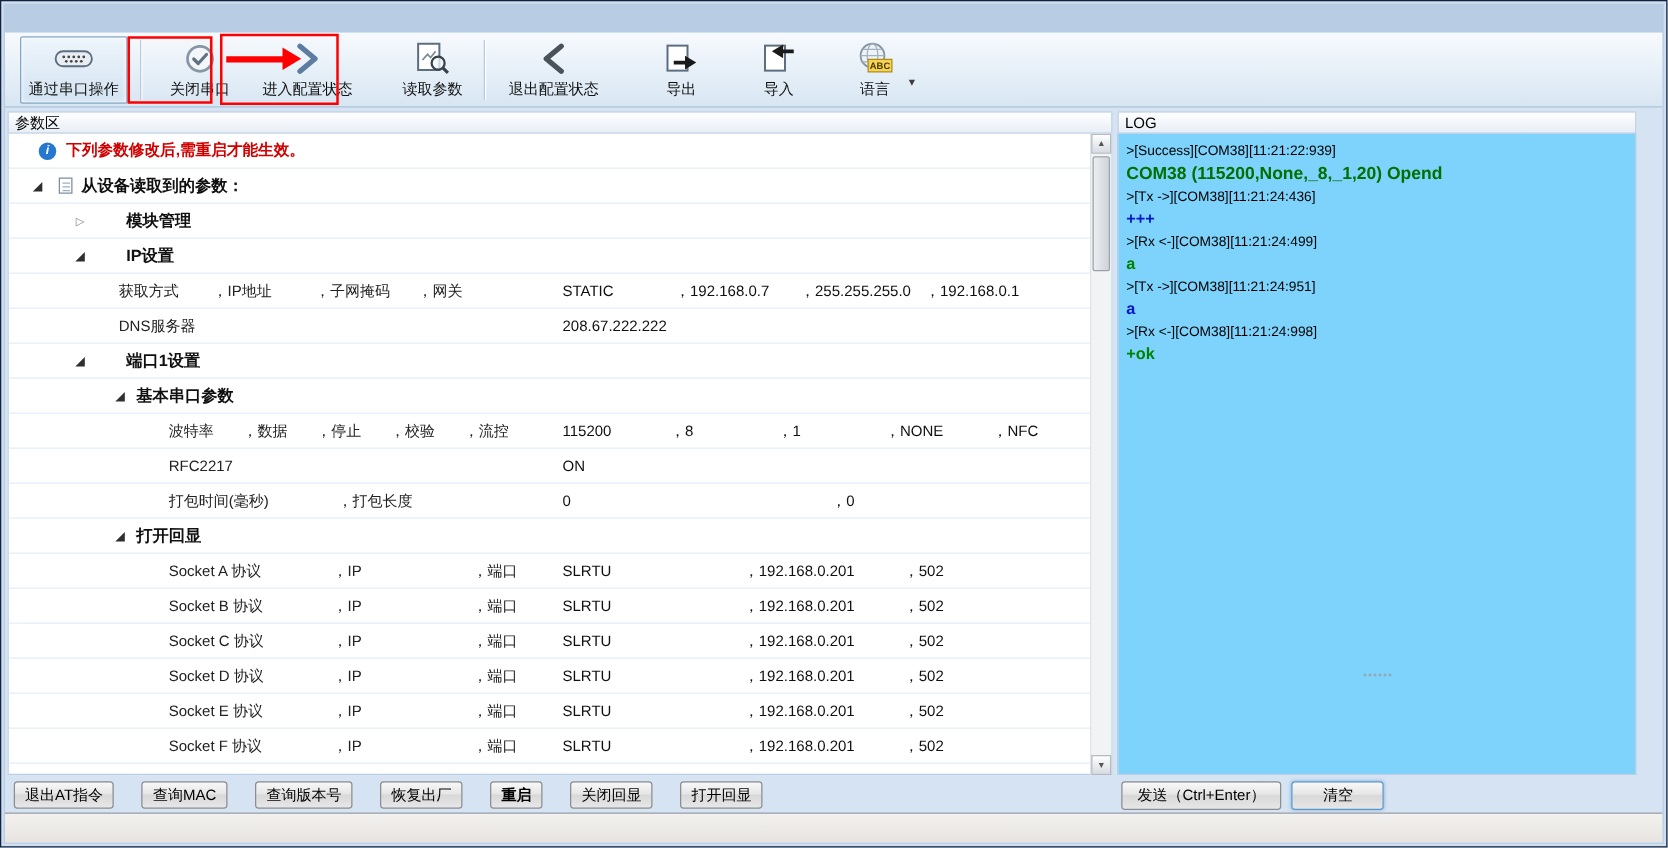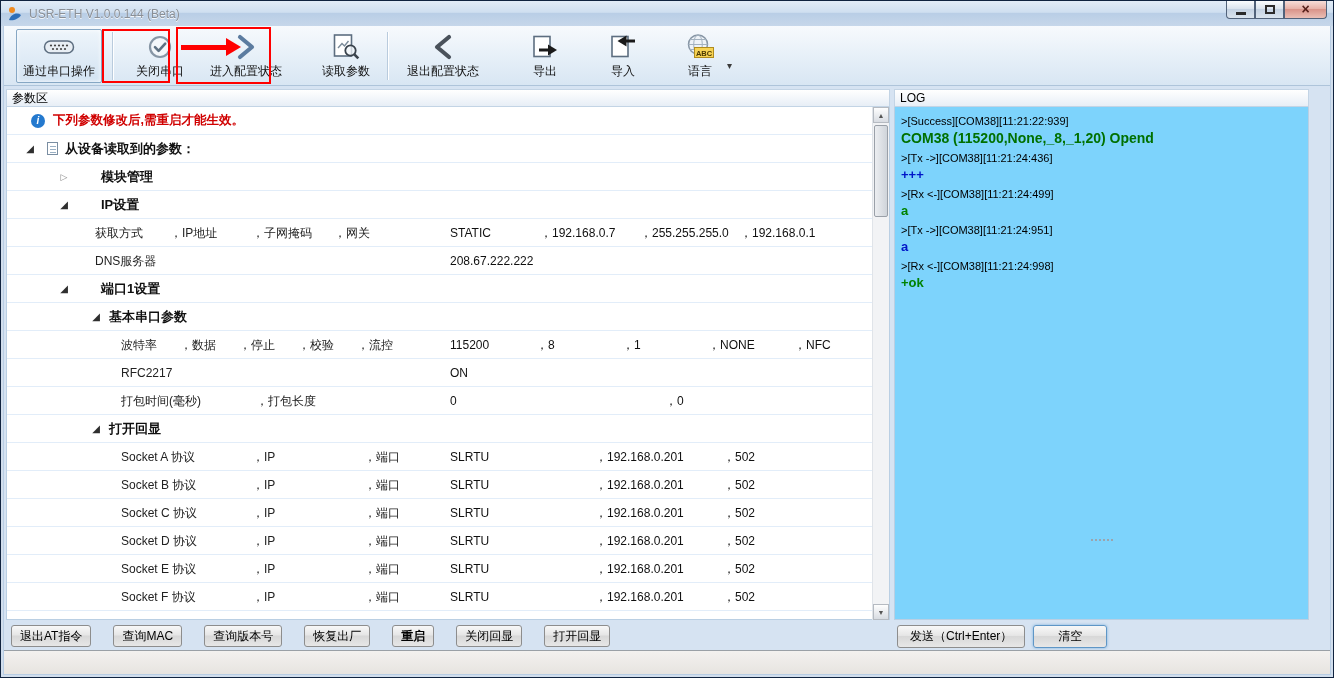--- a/index.html
+++ b/index.html
@@ -82,21 +82,21 @@
   .doc-ic::before { content:""; position:absolute; left:2px; top:3px; width:6px; height:1px;
                     background:#9ab0c4; box-shadow:0 3px 0 #9ab0c4, 0 6px 0 #9ab0c4; }
 
   .gtext { font-weight:bold; font-size:13px; white-space:nowrap; }
   .root .gtext { margin-left:7px; }
   .lv1.group .gtext { margin-left:30px; }
   .lv2.group .gtext { margin-left:6px; }
 
   .lbls, .vals { position:absolute; top:0; height:28px; line-height:28px; white-space:nowrap; }
   .data.lv2 .lbls { left:88px; }
-  .data.lv3 .lbls { left:114px; }
+  .data.lv3 .lbls { left:128px; }
   .vals { left:443px; }
   .item { display:inline-block; vertical-align:top; }
   .lbls .item { color:#222; }
   .lbls.n2 .item { width:135px; }
   .lbls.n3 .item { width:112px; } .lbls.n3 .item:first-child { width:131px; }
   .lbls.n4 .item { width:82px; }  .lbls.n4 .item:first-child { width:75px; }
   .lbls.n5 .item { width:59px; }
   .vals.n2 .item { width:215px; }
   .vals.n3 .item { width:128px; } .vals.n3 .item:first-child { width:145px; }
   .vals.n4 .item { width:100px; } .vals.n4 .item:first-child { width:90px; }
@@ -136,38 +136,20 @@
   .btn.clear { margin-left:8px; min-width:74px; border-color:#5f96c6; box-shadow:0 0 3px #7ab0dd; }
 
   .statusbar { position:absolute; left:0; right:0; bottom:0; height:24px;
                background:linear-gradient(#f3f1ef,#e7e4e0); border-top:1px solid #9aa0a6; }
 </style>
 </head>
 <body>
 
 <div class="window" data-name="app-window">
 
-  <div class="titlebar" data-name="titlebar">
-    <span class="app-icon" data-name="app-logo-icon">
-      <svg width="16" height="16" viewBox="0 0 16 16">
-        <circle cx="5" cy="4" r="3" fill="#f08a1e"></circle>
-        <path d="M2 14 C4 8 10 6 14 9 C12 13 6 15 2 14 Z" fill="#2e6fb8"></path>
-      </svg>
-    </span>
-    <span class="title" data-name="window-title">USR-ETH V1.0.0.144 (Beta)</span>
-    <span class="win-controls" data-name="window-controls">
-      <span class="wc min" data-name="minimize-icon">
-          <span class="wc-min-glyph" data-name="minimize-glyph"></span>
-        </span>
-      <span class="wc max" data-name="maximize-icon">
-          <span class="wc-max-glyph" data-name="maximize-glyph"></span>
-        </span>
-      <span class="wc close" data-name="close-icon"></span>
-    </span>
-  </div>
 
   <div class="content" data-name="client-area">
 
     <div class="toolbar" data-name="toolbar">
       <div class="tbar-inner" data-name="toolbar-buttons">
           <div class="tbtn active" data-name="toolbar-button-serial-op">
             <span class="ticon" data-name="serial-port-icon">
               <svg width="32" height="22" viewBox="0 0 32 22">
                 <rect x="1.5" y="5" width="29" height="12" rx="6" fill="#e8eef4" stroke="#5d6e80" stroke-width="1.5"></rect>
                 <circle cx="8" cy="9.5" r="1.1" fill="#444"></circle>

